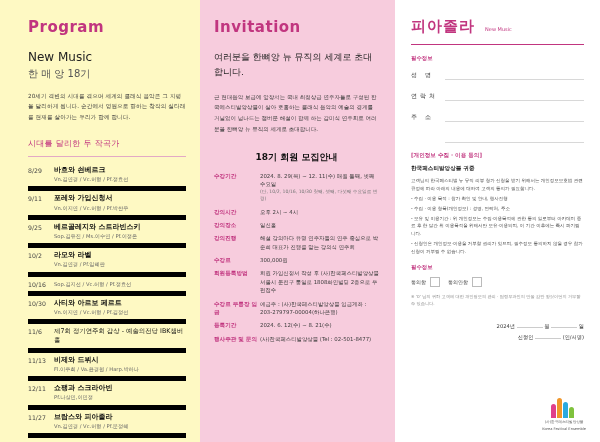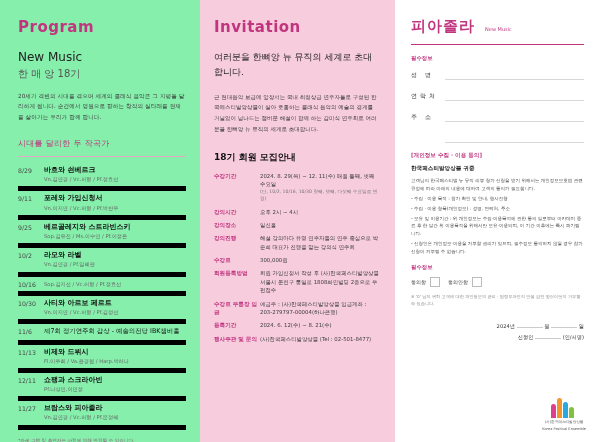--- a/index.html
+++ b/index.html
@@ -6,41 +6,41 @@
   body{
     width:600px;height:442px;
     background:#f7ccdd;
     font-family:"DejaVu Sans","Liberation Sans",sans-serif;
     color:#333;
     overflow:hidden;
   }
   .page{position:relative;width:600px;height:442px;box-sizing:border-box;display:flex;}
   .col{box-sizing:border-box;}
   
-  .col1{width:200px;padding:18px 14px 10px 18px;background:#86efac;position:relative;}
+  .col1{width:200px;padding:18px 14px 10px 28px;background:#fef9c3;position:relative;}
   .c1-title{font-size:15px;font-weight:bold;color:#c1357f;letter-spacing:.5px;margin:0 0 14px 0;}
   .c1-sub{font-size:12px;color:#222;margin:0 0 3px 0;}
   .c1-sub2{font-size:10px;color:#555;margin:0 0 10px 0;}
   .c1-body{font-size:5.6px;line-height:1.85;color:#3a3a3a;margin:0 0 16px 0;letter-spacing:.1px;}
   .c1-secttitle{font-size:8px;color:#c1357f;margin:0 0 7px 0;letter-spacing:.3px;}
   .divider{height:1px;background:#e3a9c5;margin:5px 0 6px 0;}
   .prog-row{display:flex;align-items:flex-start;padding:3px 0 3px 0;border-bottom:5px solid #000000;}
   .prog-date{width:26px;flex:0 0 26px;font-size:6.2px;color:#444;padding-top:1px;}
   .prog-main{flex:1;}
   .prog-name{font-size:7px;color:#111;font-weight:bold;line-height:1.3;}
   .prog-meta{font-size:5.2px;color:#666;line-height:1.4;margin-top:1px;}
   .prog-name.big{font-size:6.4px;font-weight:normal;}
   .c1-foot{font-size:4.6px;color:#8a5f73;margin-top:8px;}
 
   
   .col2{width:195px;padding:18px 16px 10px 14px;background:#f7ccdd;}
   .c2-title{font-size:15px;font-weight:bold;color:#c1357f;margin:0 0 14px 0;letter-spacing:.5px;}
   .c2-lead{font-size:9px;line-height:1.65;color:#222;margin:0 0 12px 0;}
   .c2-body{font-size:5.5px;line-height:1.95;color:#3d3d3d;margin:0 0 16px 0;}
-  .c2-secttitle{font-size:9px;color:#111;font-weight:bold;margin:0 0 8px 0;}
+  .c2-secttitle{font-size:9px;color:#111;font-weight:bold;margin:0 0 8px 0;text-align:center;}
   .info-row{display:flex;align-items:flex-start;margin-bottom:5px;}
   .info-label{width:46px;flex:0 0 46px;font-size:5.6px;color:#c1357f;font-weight:bold;line-height:1.5;}
   .info-val{flex:1;font-size:5.4px;color:#3d3d3d;line-height:1.55;}
   .info-val .sml{font-size:4.6px;color:#777;display:block;}
 
   
   .col3{width:205px;background:#ffffff;padding:16px 16px 10px 16px;position:relative;}
   .c3-title{font-size:15px;font-weight:bold;color:#c1357f;margin:0;letter-spacing:1px;display:inline-block;}
   .c3-title-sub{font-size:5px;color:#c1357f;margin-left:5px;}
   .c3-line{height:1px;background:#c1357f;margin:8px 0 10px 0;}

